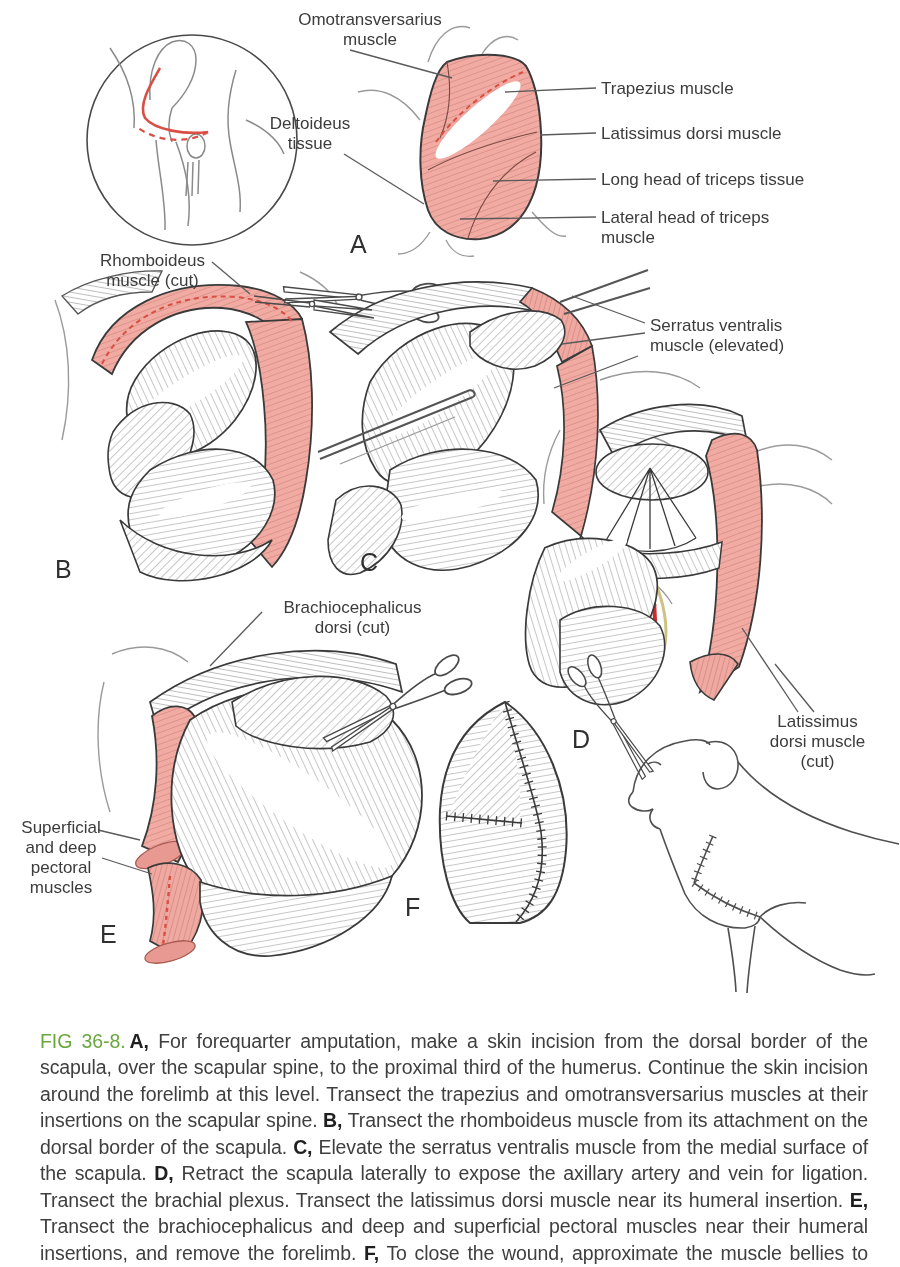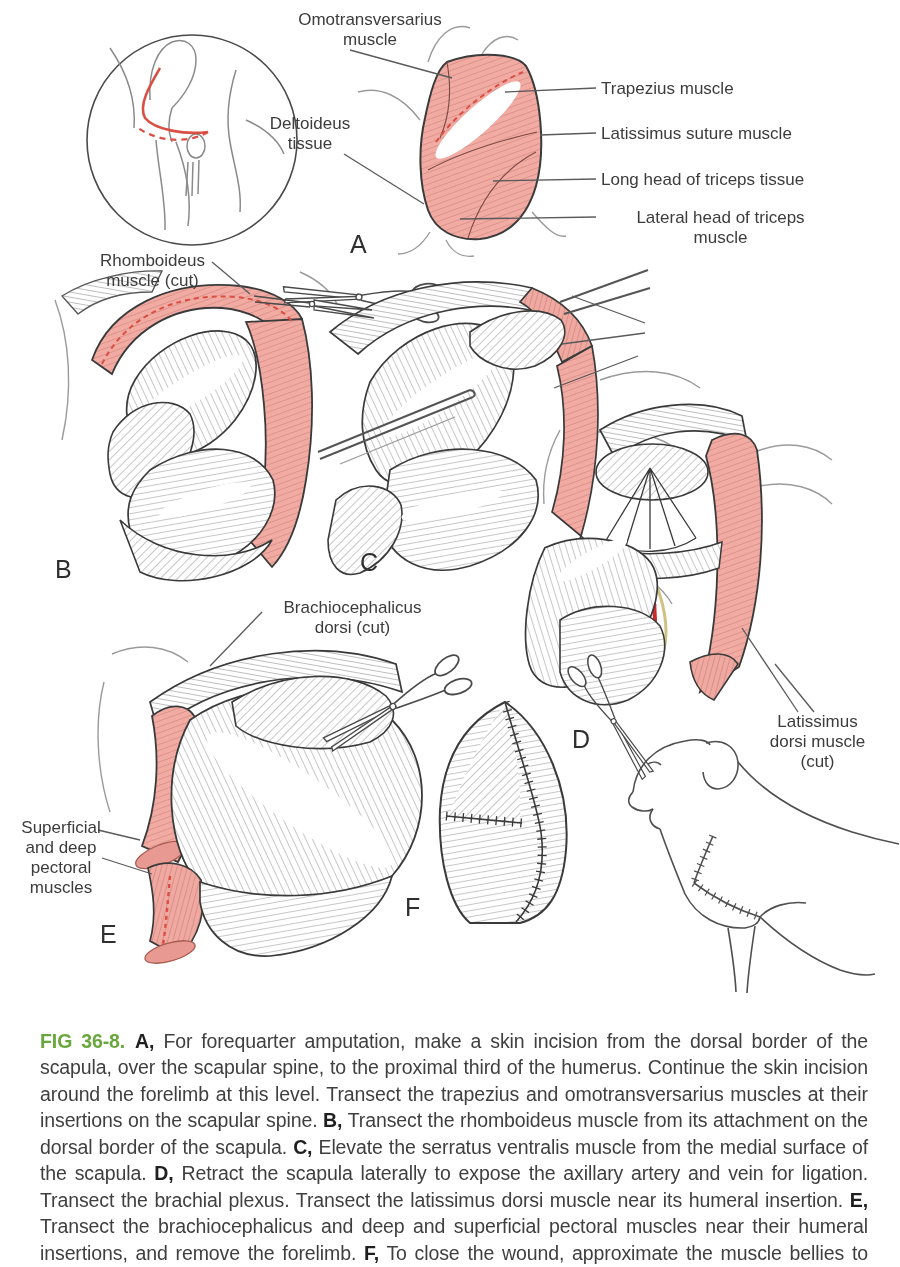--- a/index.html
+++ b/index.html
@@ -6,25 +6,25 @@
     --c-pink:#f2aba3; --c-fiber:#c9837b; --c-red:#d94f43; --c-vessel:#cc2a2a;
     --c-nerve:#ded28f; --c-green:#69a73d; --c-ink:#3a3a3a; --c-grey:#8f8f8f;
   }
   html,body{margin:0;padding:0;background:#ffffff;}
   .page{position:relative;width:900px;height:1267px;background:#fff;overflow:hidden;
         font-family:"Liberation Sans",sans-serif;color:var(--c-ink);}
   .art{position:absolute;left:0;top:0;width:808px;height:1000px;}
   .art svg{position:absolute;left:0;top:0;}
   .lbl{position:absolute;font-size:17px;line-height:1.18;color:#3c3c3c;white-space:pre-line;}
   .lbl.center{text-align:center;}
-  .lbl.right-col{text-align:center;}
+  .lbl.right-col{text-align:left;}
   .letter{position:absolute;font-size:25px;color:#2f2f2f;}
   .caption{position:absolute;left:40px;top:1008px;width:828px;font-size:19.5px;
            line-height:26.5px;color:#3f3f3f;text-align:justify;letter-spacing:-0.1px;}
-  .caption .figlabel{color:var(--c-green);font-weight:bold;margin-right:10px;}
+  .caption .figlabel{color:var(--c-green);font-weight:normal;margin-right:4px;}
   .caption b{color:#1f1f1f;}
 </style>
 </head>
 <body>
 
 <div class="page">
   <div class="art">
 
     <svg width="900" height="1000" viewBox="0 0 900 1000">
       <defs>
@@ -248,25 +248,27 @@
         <path d="M98,830 L140,840"></path>
         <path d="M102,858 L152,874"></path>
       </g>
     </svg>
 
     <div class="lbl center" style="left:255px;top:10px;width:230px">Omotransversarius
 muscle</div>
     <div class="lbl center" style="left:240px;top:114px;width:140px">Deltoideus
 tissue</div>
     <div class="lbl right-col" style="left:601px;top:79px">Trapezius muscle</div>
-    <div class="lbl right-col" style="left:601px;top:124px">Latissimus suture muscle</div>
+    <div class="lbl right-col" style="left:601px;top:124px">Latissimus dorsi muscle</div>
     <div class="lbl right-col" style="left:601px;top:170px">Long head of triceps tissue</div>
-    <div class="lbl right-col" style="left:633px;top:208px">Lateral head of triceps muscle</div>
+    <div class="lbl right-col" style="left:601px;top:208px">Lateral head of triceps muscle</div>
     <div class="lbl center" style="left:60px;top:251px;width:185px">Rhomboideus
 muscle (cut)</div>
+    <div class="lbl" style="left:650px;top:316px">Serratus ventralis
+muscle (elevated)</div>
     <div class="lbl center" style="left:245px;top:598px;width:215px">Brachiocephalicus
 dorsi (cut)</div>
     <div class="lbl center" style="left:5px;top:818px;width:112px">Superficial
 and deep
 pectoral
 muscles</div>
     <div class="lbl center" style="left:745px;top:712px;width:145px">Latissimus
 dorsi muscle
 (cut)</div>
 

